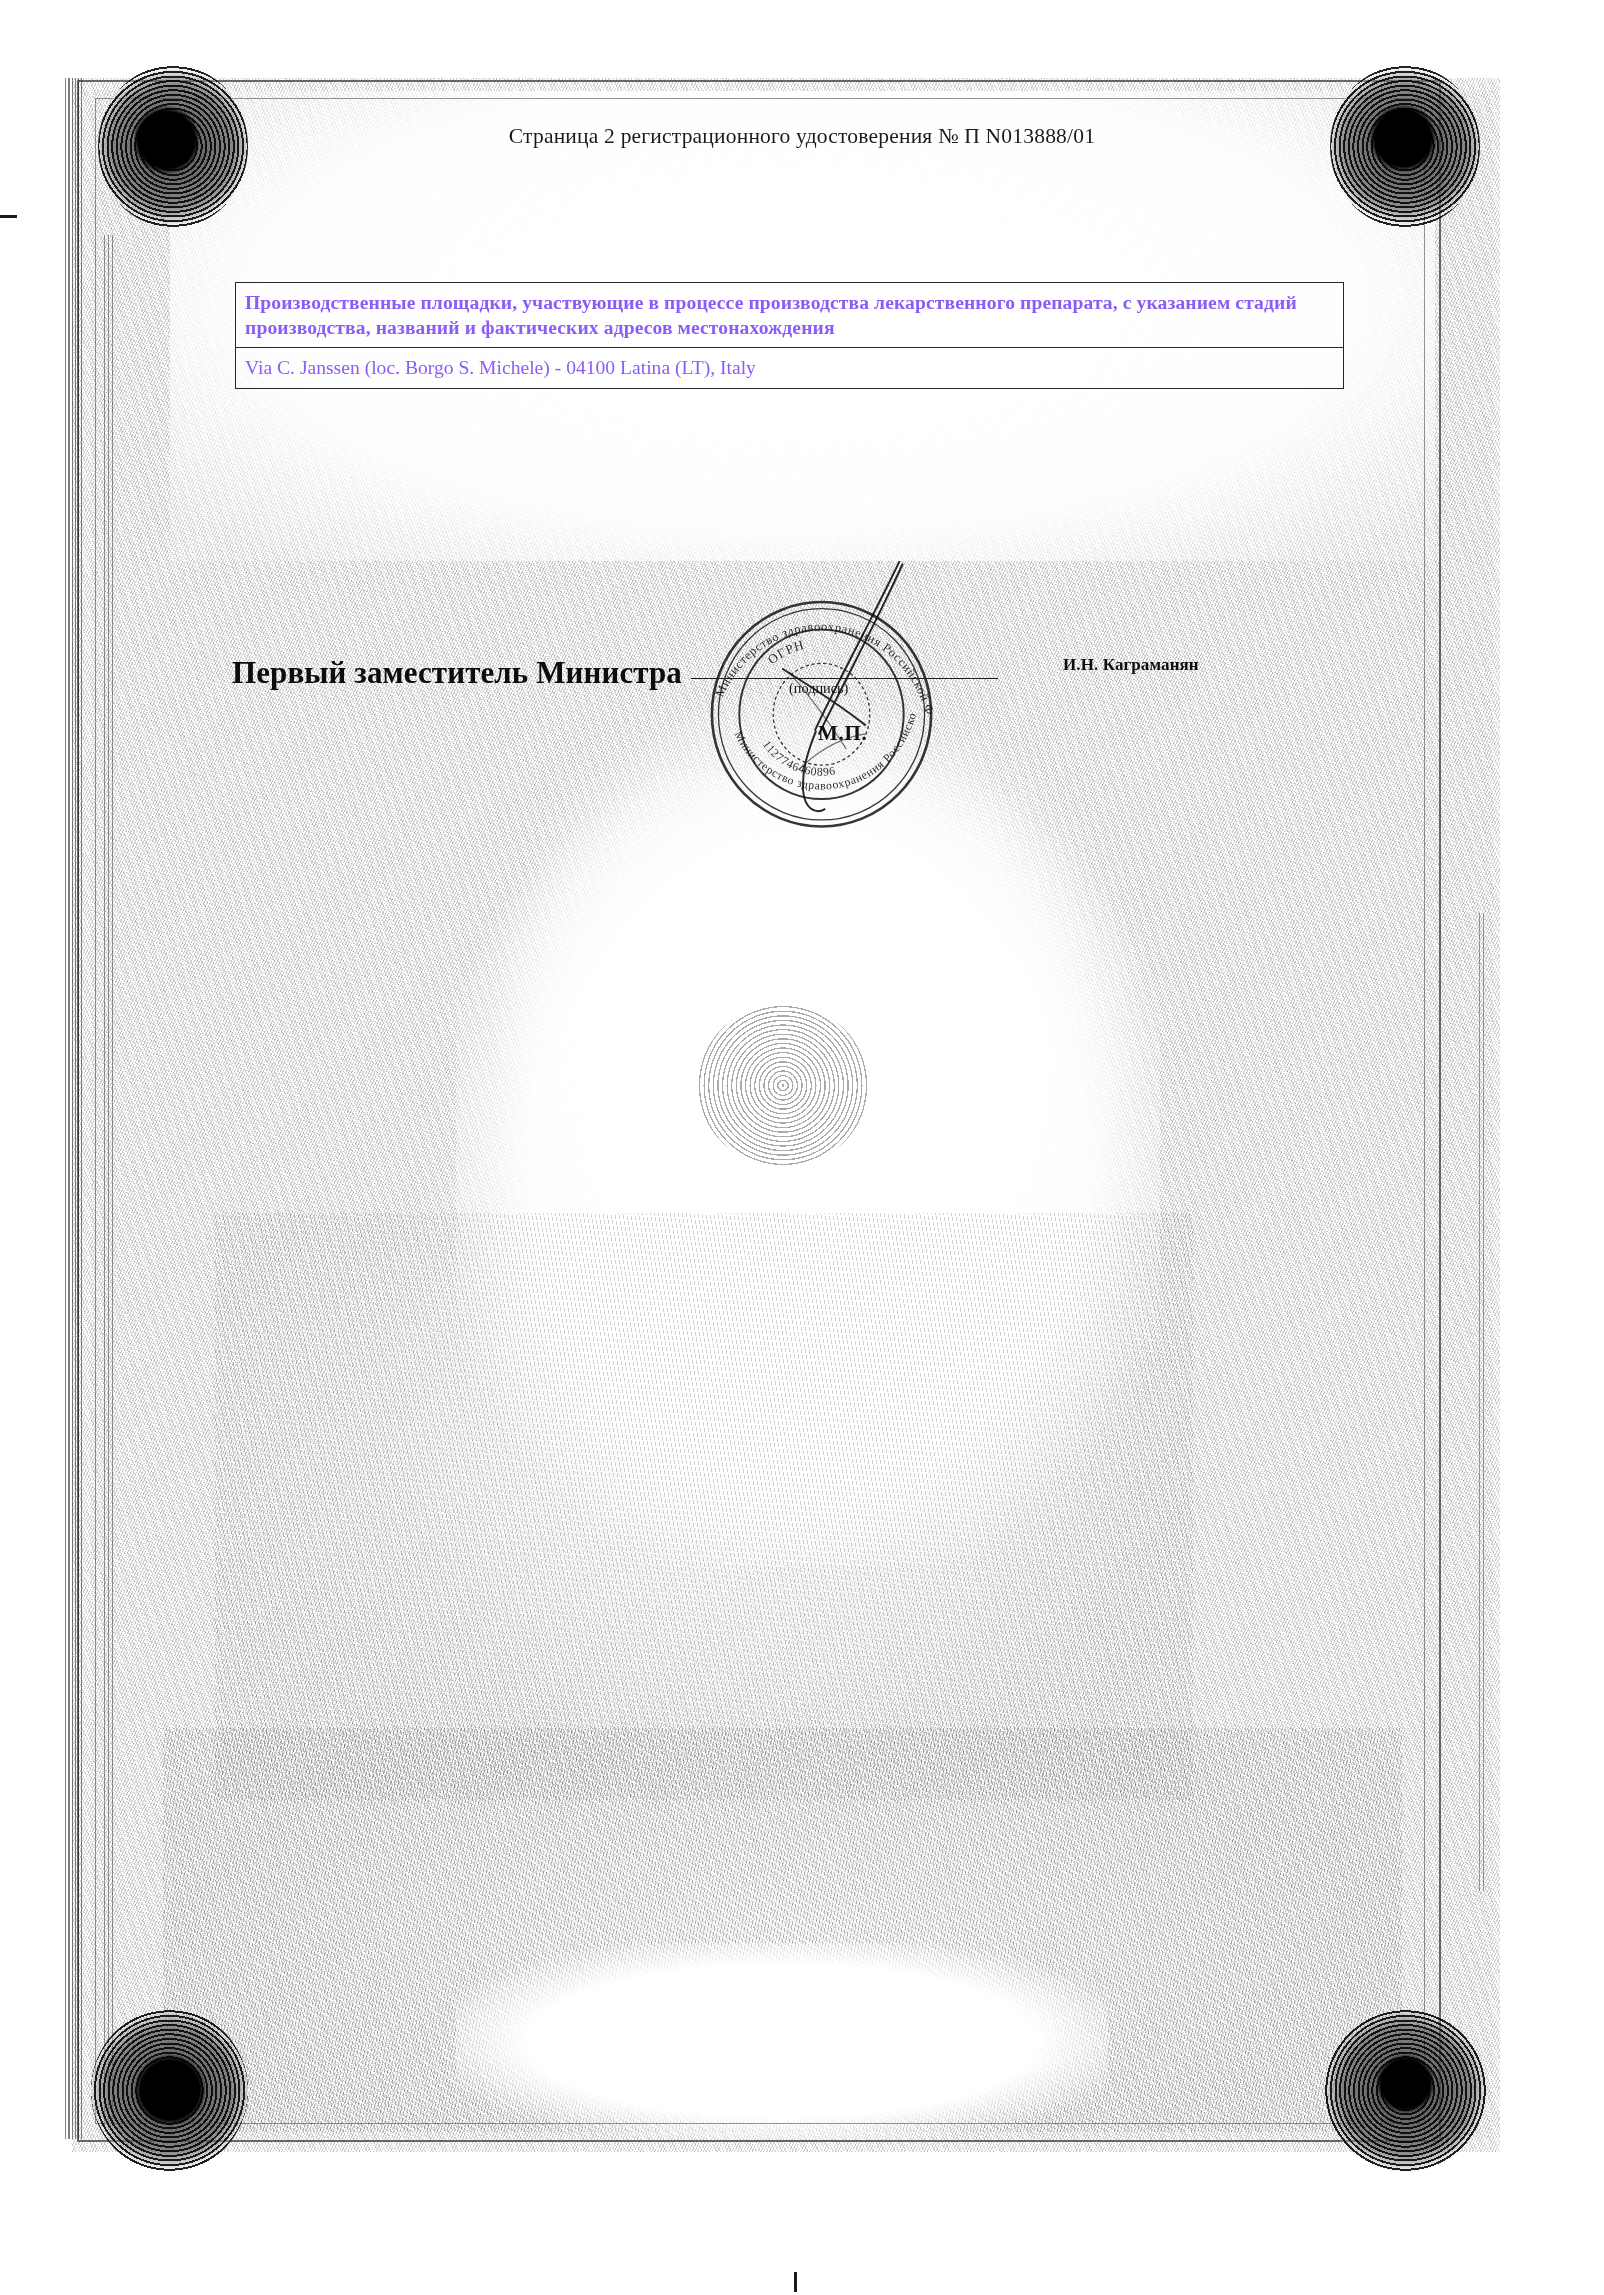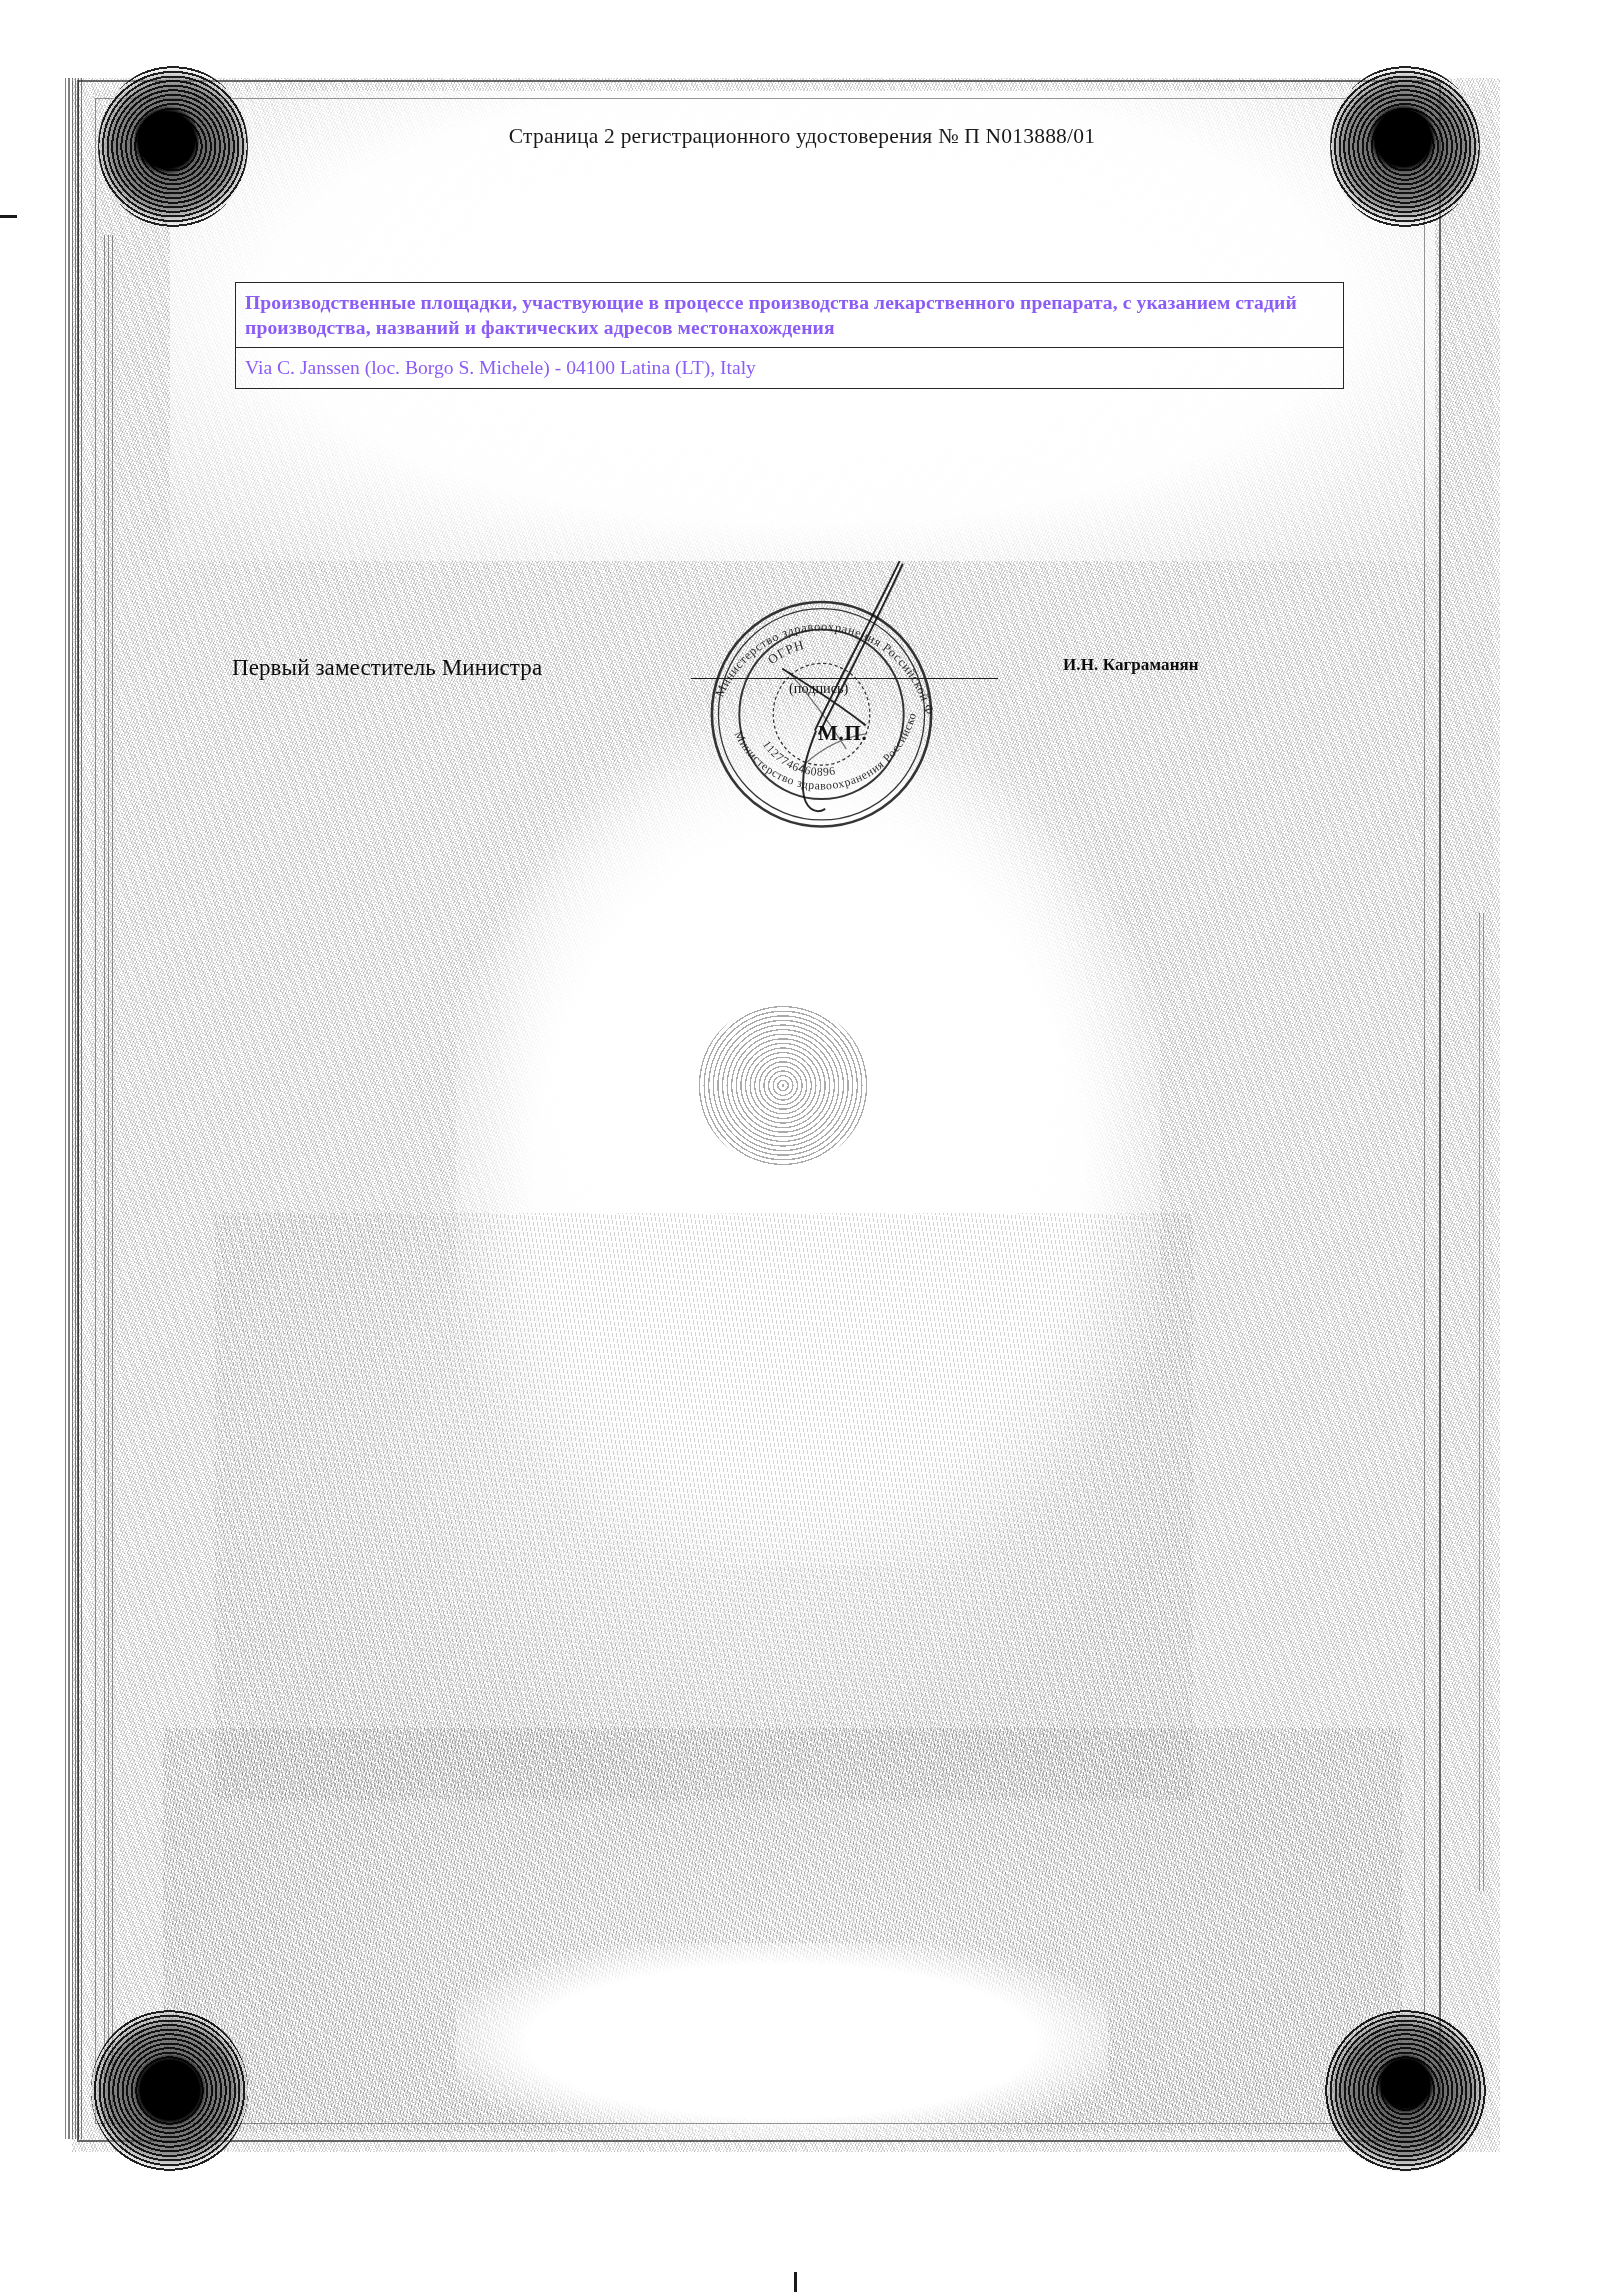--- a/index.html
+++ b/index.html
@@ -177,22 +177,22 @@
     font-weight: 700;
   }
   .col-left { width: 626px; }
   .col-right { width: 483px; }
 
   
   .sig-title {
     position: absolute;
     left: 232px;
     top: 655px;
-    font-size: 23px;
-    font-weight: 400;
+    font-size: 31px;
+    font-weight: 700;
     color: #0d0d0d;
     letter-spacing: 0.1px;
   }
   .sig-name {
     position: absolute;
     left: 1063px;
     top: 655px;
     font-size: 17px;
     font-weight: 700;
     color: #0d0d0d;

